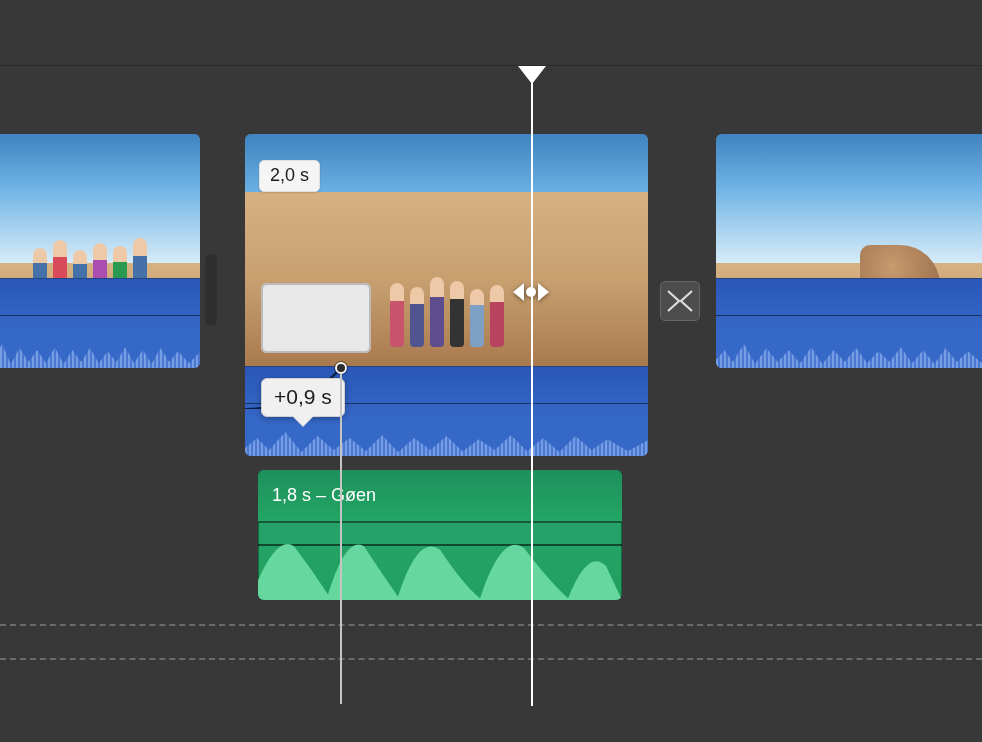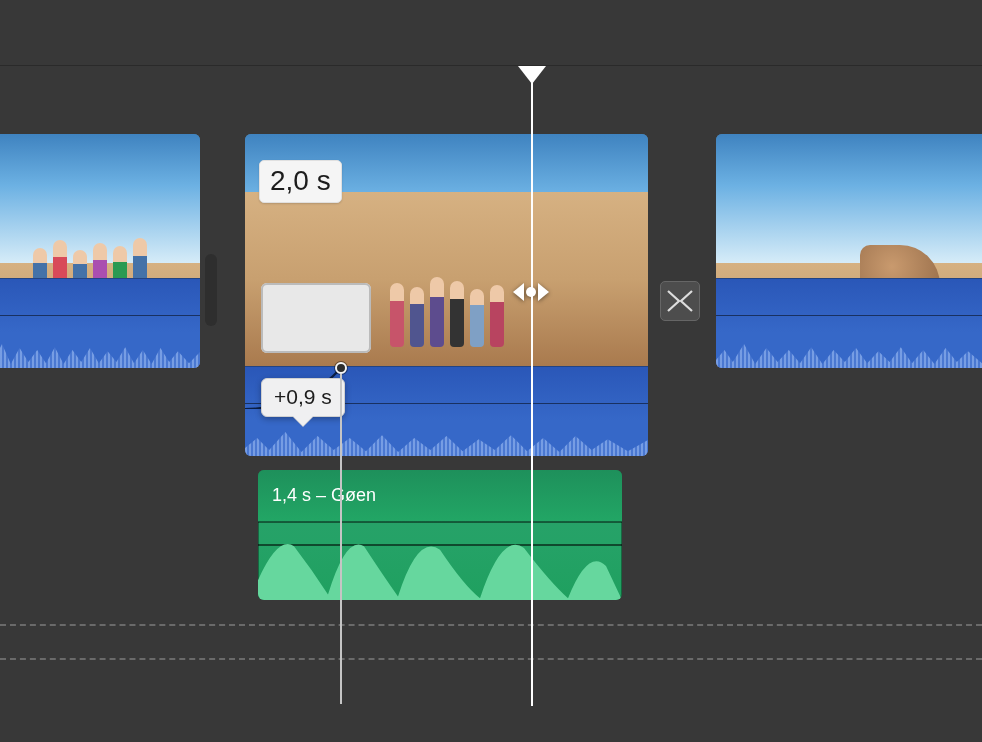--- a/index.html
+++ b/index.html
@@ -102,21 +102,21 @@
 }
 
 
 .dur-badge {
   position: absolute; top: 26px; left: 14px;
   background: #f5f5f5;
   color: #1c1c1c;
   border: 1px solid #e0e0e0;
   border-radius: 5px;
   padding: 4px 10px 5px;
-  font-size: 28px; font-weight: 500;
+  font-size: 18px; font-weight: 500;
   box-shadow: 0 1px 2px rgba(0,0,0,.15);
 }
 
 
 .tooltip {
   position: absolute;
   background: #f0f0f1;
   color: #1c1c1c;
   border: 1px solid #d0d0d0;
   border-radius: 6px;
@@ -278,21 +278,21 @@
       <div class="clip-ground"></div>
       <div class="rock"></div>
       <div class="audio-lane">
         <div class="wave"></div>
       </div>
     </div>
 
     <div class="green-clip" style="left:258px; top:336px; width:364px; height:130px;">
 
       <div class="gtop">
-        <span>1,4 s – Gøen</span>
+        <span>1,8 s – Gøen</span>
       </div>
       <div style="position:absolute; left:0; right:0; top:52px; height:1px; background:rgba(0,0,0,.45);"></div>
       <div style="position:absolute; left:0; right:0; top:74px; height:1.5px; background:rgba(0,0,0,.55);"></div>
       <div class="gwave">
         <svg viewBox="0 0 364 78" preserveAspectRatio="none">
           <path d="M0 78 L0 56 Q20 6 36 18 Q54 44 70 72  Q88 6 106 18 Q126 52 140 74  Q160 4 182 22 Q206 62 222 76  Q244 2 266 20 Q292 58 310 76 Q330 20 348 40 L364 78 Z" fill="#66d79e"></path>
         </svg>
       </div>
     </div>
 

